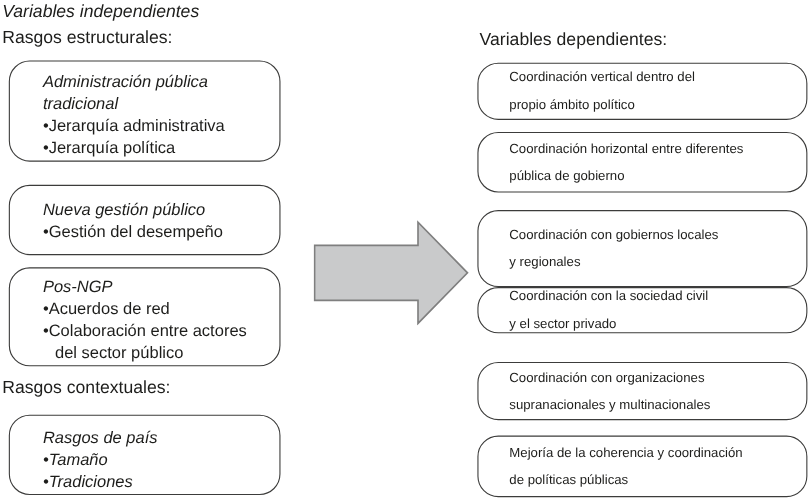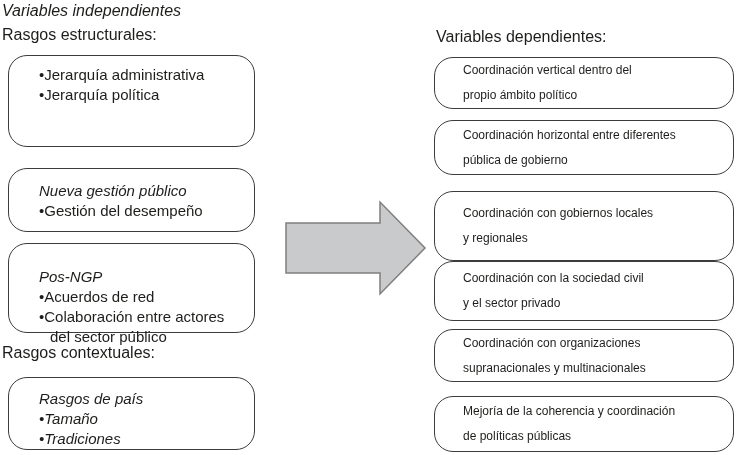--- a/index.html
+++ b/index.html
@@ -37,21 +37,21 @@
   
   .lbox {
     left: 8px;
     width: 247px;
     padding: 9px 12px 6px 30px;
     font-size: 15px;
     line-height: 20px;
   }
   .lbox-1 { top: 55px;  height: 92px; }
   .lbox-2 { top: 168px; height: 64px; padding-top: 12px; }
-  .lbox-3 { top: 243px; height: 90px; padding-top: 23px; }
+  .lbox-3 { top: 243px; height: 90px; padding-top: 7px; }
   .lbox-4 { top: 377px; height: 73px; padding-top: 11px; }
 
   .box-title { font-style: italic; }
   .bullet {
     padding-left: 11px;
     text-indent: -11px;
   }
   .bullet::before { content: "\2022 "; }
   .italic-bullets .bullet { font-style: italic; }
 
@@ -61,21 +61,21 @@
     width: 300px;
     display: flex;
     align-items: center;
     padding: 2px 12px 2px 28px;
     font-size: 12px;
     line-height: 25px;
   }
   .rbox-1 { top: 57px;  height: 52px; }
   .rbox-2 { top: 120px; height: 55px; }
   .rbox-3 { top: 191px; height: 70px; }
-  .rbox-4 { top: 261px; height: 60px; }
+  .rbox-4 { top: 261px; height: 42px; }
   .rbox-5 { top: 329px; height: 53px; }
   .rbox-6 { top: 396px; height: 56px; }
   .rline { display: block; }
 
   .arrow-wrap {
     position: absolute;
     left: 285px;
     top: 200px;
     width: 142px;
     height: 96px;
@@ -85,20 +85,21 @@
 <body>
 
 <div class="canvas">
 
   <div class="label hdr-independent">Variables independientes</div>
   <div class="label hdr-structural">Rasgos estructurales:</div>
   <div class="label hdr-contextual">Rasgos contextuales:</div>
   <div class="label hdr-dependent">Variables dependientes:</div>
 
   <div class="box lbox lbox-1">
+    <div class="box-title">Administración pública tradicional</div>
     <div class="bullet">Jerarquía administrativa</div>
     <div class="bullet">Jerarquía política</div>
   </div>
 
   <div class="box lbox lbox-2">
     <div class="box-title">Nueva gestión público</div>
     <div class="bullet">Gestión del desempeño</div>
   </div>
 
   <div class="box lbox lbox-3">

